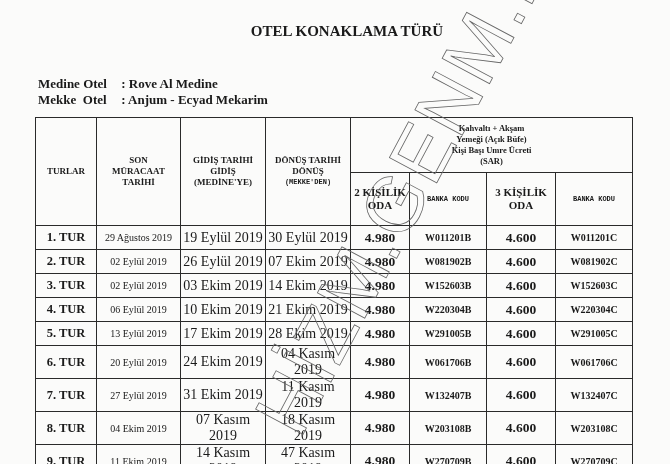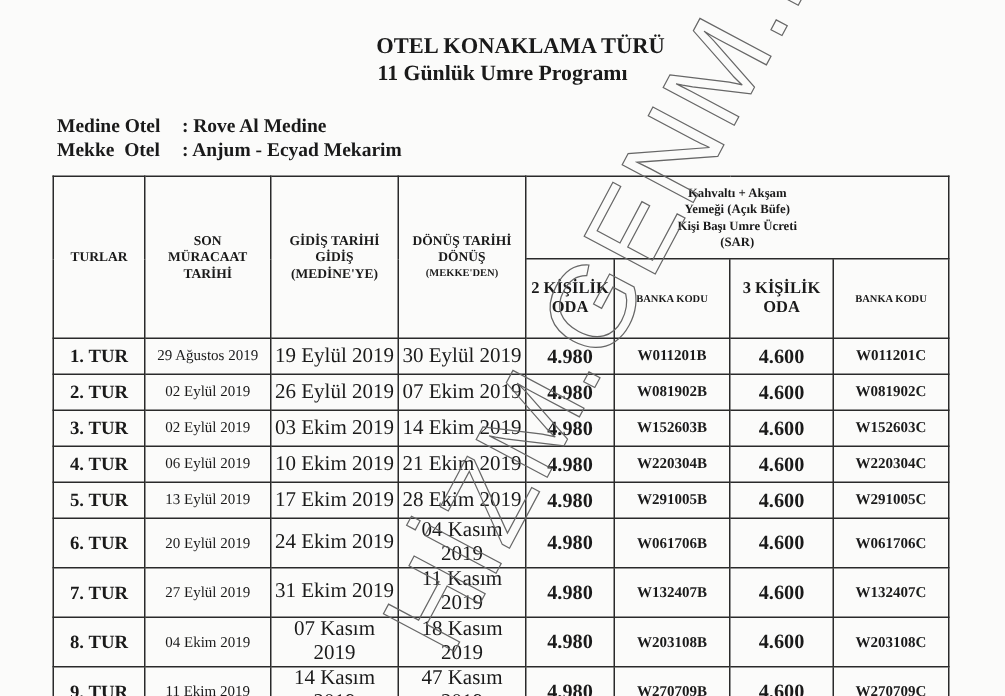--- a/index.html
+++ b/index.html
@@ -16,37 +16,36 @@
   .hotel .lbl { display: inline-block; width: 80px; }
   table {
     position: absolute; left: 35px; top: 117px; border-collapse: collapse;
     table-layout: fixed; width: 597px;
   }
   td, th {
     border: 1.6px solid #2a2a2a; text-align: center; vertical-align: middle; padding: 0;
     font-weight: bold;
   }
   .hdr { font-size: 9px; line-height: 11px; }
-  .hdr-small { font-size: 7px; }
+  .hdr-small { font-size: 7px; font-family: Liberation Mono, monospace; }
   .big-hdr { font-size: 8.5px; line-height: 11px; }
   .oda { font-size: 11px; line-height: 13px; }
   tr.data td { height: 23px; }
   td.tur { font-size: 12.5px; margin-top: 40px; }
   td.date { font-size: 14px; font-weight: normal; }
   td.date.bold1 { font-size: 10px; margin-left: 48px; }
   td.price { font-size: 13.5px; margin-left: 38px; }
   td.code { font-size: 10px; }
   .watermark { position: absolute; left: 0; top: 0; pointer-events: none; }
 </style>
 </head>
 <body>
 
 <div class="title-block">
   <div class="t1">OTEL KONAKLAMA TÜRÜ</div>
-  <div class="t2">11 Günlük Umre Programı</div>
 </div>
 
 <div class="hotel" style="top:76px">
   <span class="lbl">Medine Otel</span>
   <span>: Rove Al Medine</span>
 </div>
 <div class="hotel" style="top:92px">
   <span class="lbl" style="white-space:pre">Mekke  Otel</span>
   <span>: Anjum - Ecyad Mekarim</span>
 </div>

